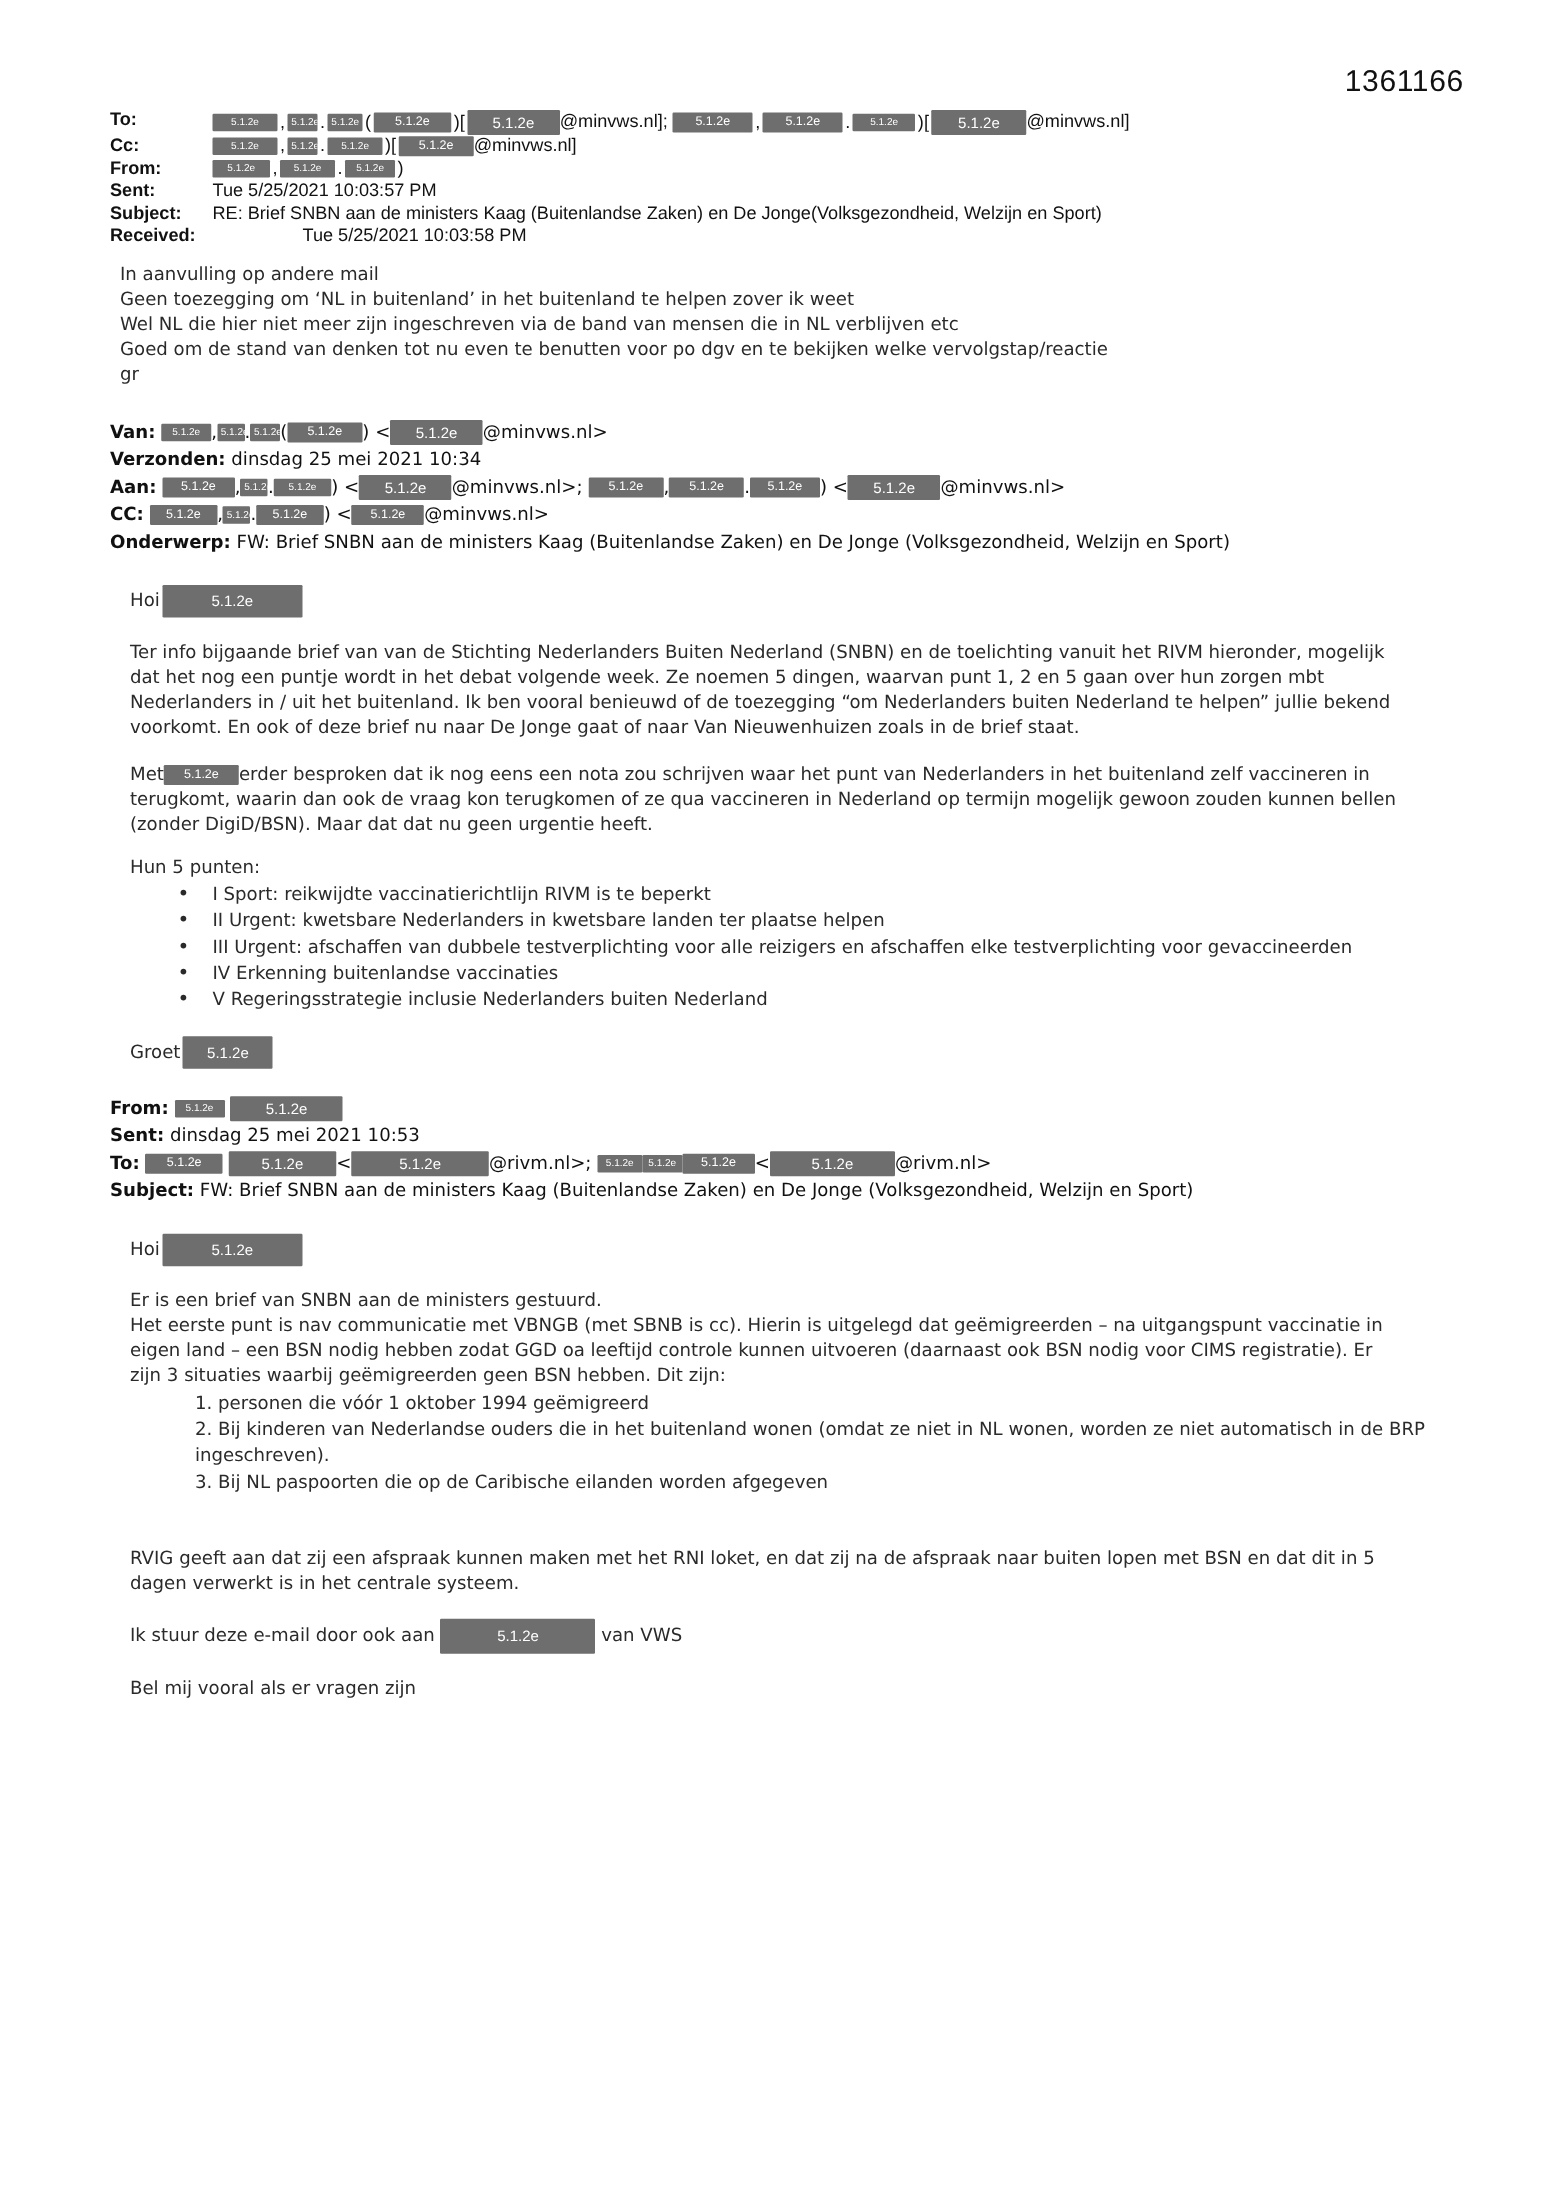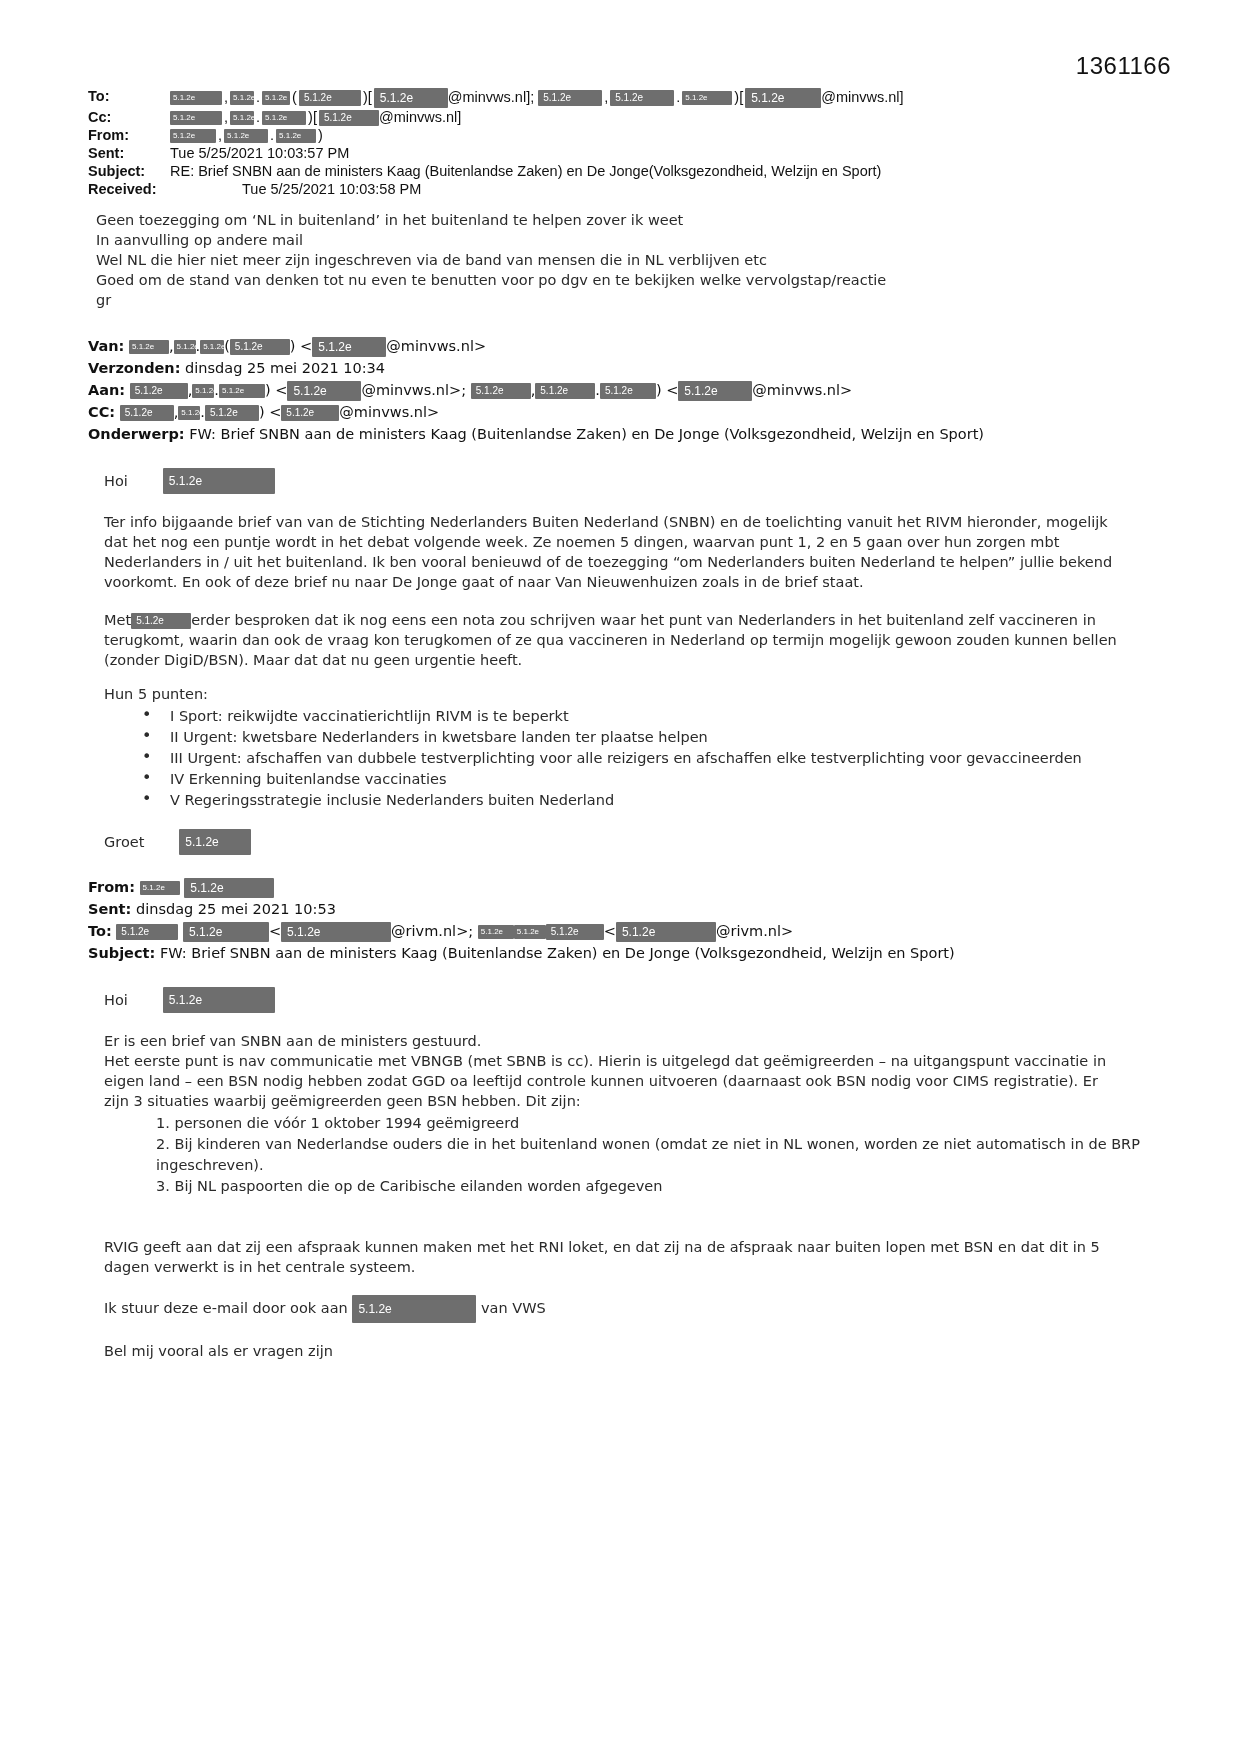--- a/index.html
+++ b/index.html
@@ -29,21 +29,21 @@
     font-size: 24px;
     letter-spacing: 0.5px;
     color: #111;
   }
   
   .red {
     display: inline-block;
     background: #6e6e6e;
     color: #ffffff;
     font-family: "Liberation Sans", sans-serif;
-    text-align: left;
+    text-align: center;
     vertical-align: middle;
     line-height: 1;
     padding: 2px 4px;
     border-radius: 1px;
     overflow: hidden;
     white-space: nowrap;
   }
   .red.s {
     font-size: 8px;
     padding: 3px 3px;
@@ -134,21 +134,21 @@
     margin: 2px 0 0 0;
     padding-left: 60px;
     list-style: none;
   }
   ol.numlist li {
     margin-bottom: 0;
     line-height: 21px;
     padding-left: 0;
     text-indent: 0;
   }
-  .hoi-row { display: flex; align-items: center; margin-left: 8px; gap: 33px; }
+  .hoi-row { display: flex; align-items: center; margin-left: 8px; }
   .hoi-row .red { margin-left: 2px; }
   .second-hdr { margin-left: -8px; }
 </style>
 </head>
 <body>
 
 <div class="page">
 
   <div class="doc-id">1361166</div>
 
@@ -188,22 +188,22 @@
 
     <div class="hdr-row">
       <div class="hdr-label">Received:</div>
       <div class="hdr-val" style="padding-left:72px">Tue 5/25/2021 10:03:58 PM</div>
     </div>
   </div>
 
   <div class="body-wrap">
 
     <div class="plain-lines">
+      <div>In aanvulling op andere mail</div>
       <div>Geen toezegging om ‘NL in buitenland’ in het buitenland te helpen zover ik weet</div>
-      <div>In aanvulling op andere mail</div>
       <div>Wel NL die hier niet meer zijn ingeschreven via de band van mensen die in NL verblijven etc</div>
       <div>Goed om de stand van denken tot nu even te benutten voor po dgv en te bekijken welke vervolgstap/reactie</div>
       <div>gr</div>
     </div>
 
     <div class="gap26"></div>
 
     <div class="quote-hdr">
       <div class="line">
         <span class="lab">Van:</span>

